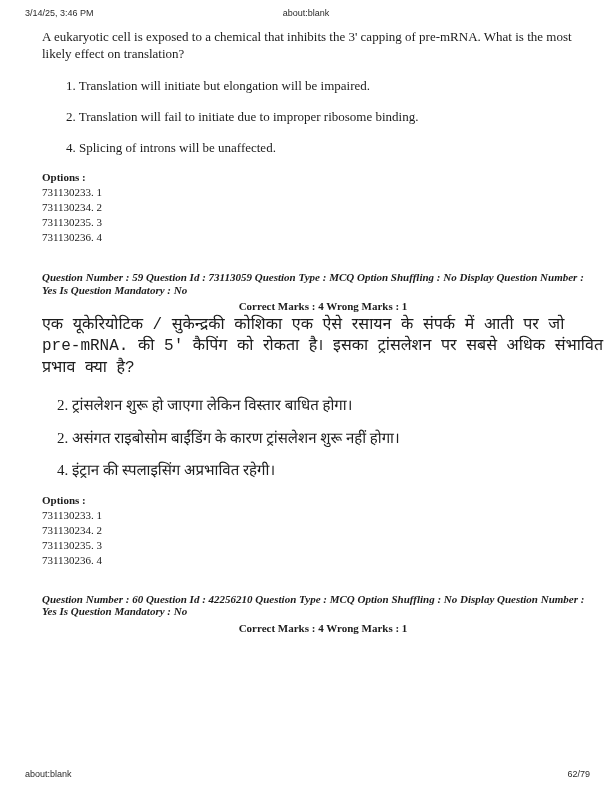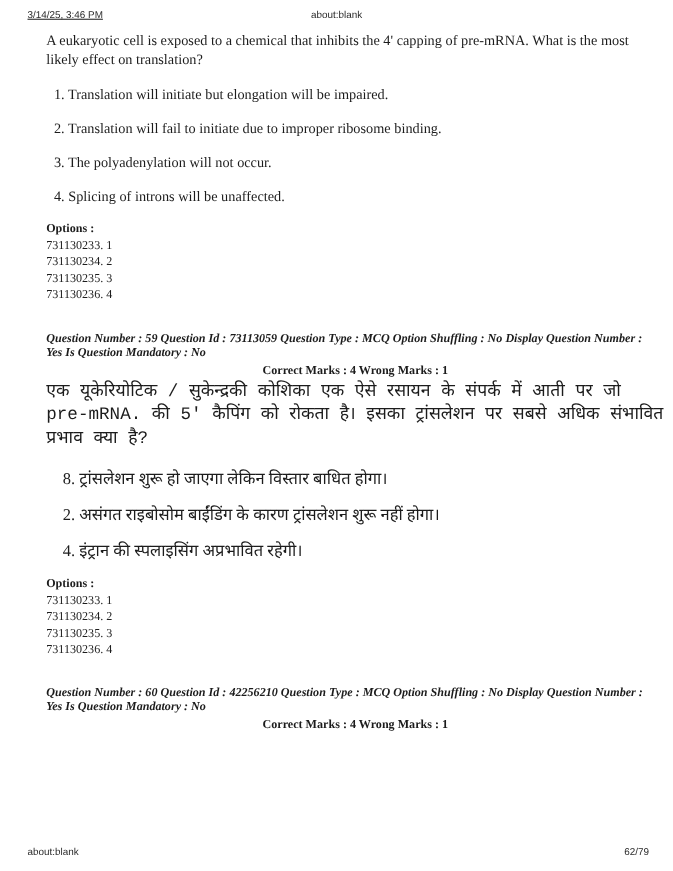--- a/index.html
+++ b/index.html
@@ -15,37 +15,37 @@
   }
   .print-header {
     position: absolute;
     top: 8px;
     left: 25px;
     right: 25px;
     font-family: "Liberation Sans", sans-serif;
     font-size: 9px;
     color: #2b2b2b;
   }
-  .print-header .datetime { position: absolute; left: 0; top: 0; text-decoration: underline; }
+  .print-header .datetime { position: absolute; left: 0; top: 0; }
   .print-header .doc-title { position: absolute; left: 0; right: 0; text-align: center; top: 0; }
   .content {
     position: absolute;
     left: 42px;
     top: 28px;
     width: 562px;
   }
   .q-text-en {
     font-size: 13px;
     line-height: 17px;
     margin-bottom: 15px;
   }
   .opt-en {
     font-size: 13px;
     line-height: 17px;
-    margin: 0 0 14px 7px;
+    margin: 0 0 14px 24px;
   }
   .options-label {
     font-size: 11px;
     line-height: 15px;
     font-weight: bold;
   }
   .opt-id {
     font-size: 11px;
     line-height: 15px;
   }
@@ -95,39 +95,38 @@
 
 <div class="page">
 
   <div class="print-header">
     <span class="datetime">3/14/25, 3:46 PM</span>
     <span class="doc-title">about:blank</span>
   </div>
 
   <div class="content">
 
-    <div class="q-text-en">A eukaryotic cell is exposed to a chemical that inhibits the 4' capping of pre-mRNA. What is the most likely effect on translation?</div>
+    <div class="q-text-en">A eukaryotic cell is exposed to a chemical that inhibits the 3' capping of pre-mRNA. What is the most likely effect on translation?</div>
 
     <div class="opt-en">1. Translation will initiate but elongation will be impaired.</div>
     <div class="opt-en">2. Translation will fail to initiate due to improper ribosome binding.</div>
-    <div class="opt-en">3. The polyadenylation will not occur.</div>
     <div class="opt-en">4. Splicing of introns will be unaffected.</div>
 
     <div class="options-label">Options :</div>
     <div class="opt-id">731130233. 1</div>
     <div class="opt-id">731130234. 2</div>
     <div class="opt-id">731130235. 3</div>
     <div class="opt-id">731130236. 4</div>
 
     <div class="meta-block">Question Number : 59 Question Id : 73113059 Question Type : MCQ Option Shuffling : No Display Question Number : Yes Is Question Mandatory : No</div>
     <div class="marks-line">Correct Marks : 4 Wrong Marks : 1</div>
 
     <div class="q-text-hi">एक यूकेरियोटिक / सुकेन्द्रकी कोशिका एक ऐसे रसायन के संपर्क में आती पर जो pre-mRNA. की 5' कैपिंग को रोकता है। इसका ट्रांसलेशन पर सबसे अधिक संभावित प्रभाव क्या है?</div>
 
-    <div class="opt-hi">8. ट्रांसलेशन शुरू हो जाएगा लेकिन विस्तार बाधित होगा।</div>
+    <div class="opt-hi">2. ट्रांसलेशन शुरू हो जाएगा लेकिन विस्तार बाधित होगा।</div>
     <div class="opt-hi">2. असंगत राइबोसोम बाईंडिंग के कारण ट्रांसलेशन शुरू नहीं होगा।</div>
     <div class="opt-hi">4. इंट्रान की स्पलाइसिंग अप्रभावित रहेगी।</div>
 
     <div class="options-label">Options :</div>
     <div class="opt-id">731130233. 1</div>
     <div class="opt-id">731130234. 2</div>
     <div class="opt-id">731130235. 3</div>
     <div class="opt-id">731130236. 4</div>
 
     <div class="meta-block second">Question Number : 60 Question Id : 42256210 Question Type : MCQ Option Shuffling : No Display Question Number : Yes Is Question Mandatory : No</div>

